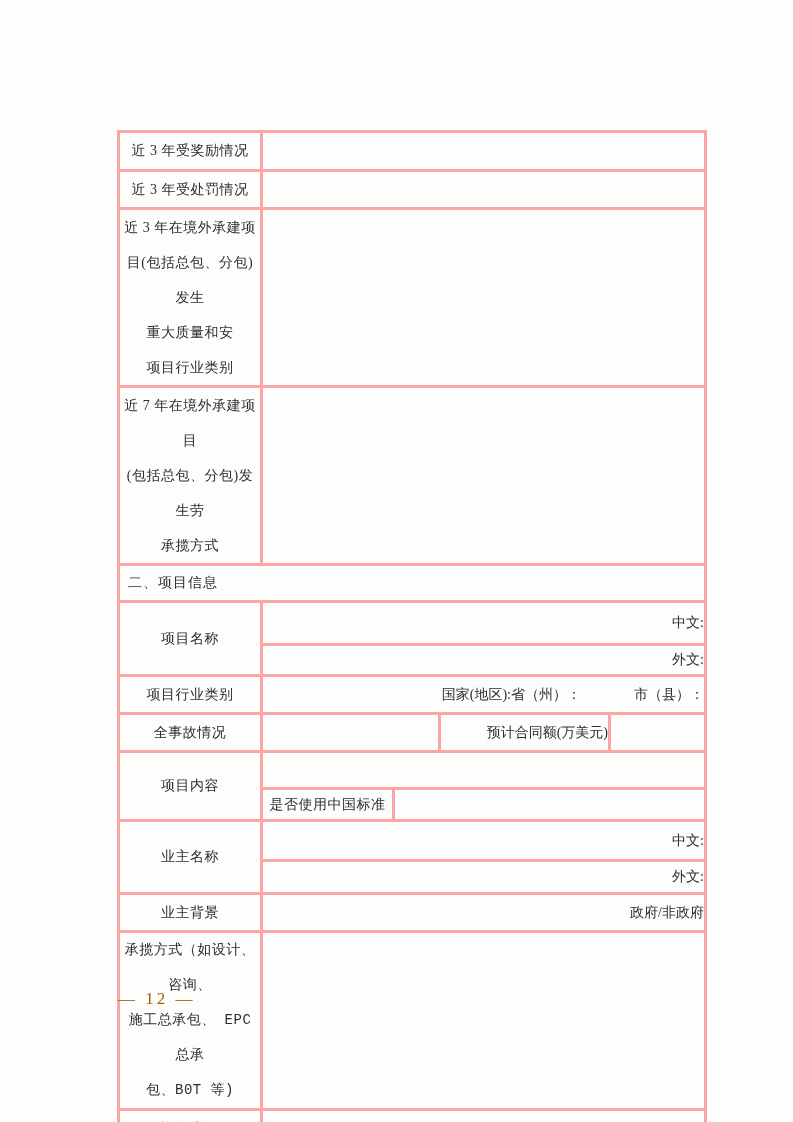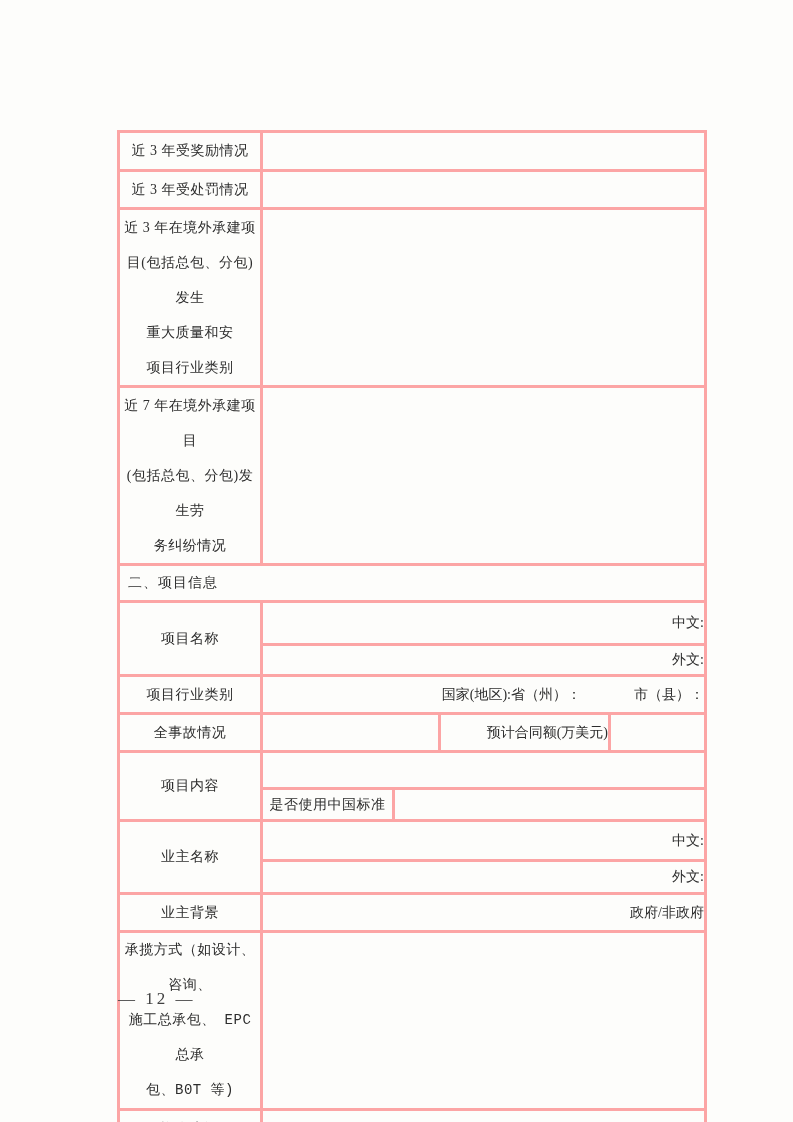--- a/index.html
+++ b/index.html
@@ -49,21 +49,21 @@
   .h39{height:39px;} .h38{height:38px;} .h142{height:142px;} .h106{height:106px;}
   .h37{height:37px;} .h43{height:43px;} .h31{height:31px;} .h32{height:32px;}
   .h40{height:40px;} .h33{height:33px;} .h112{height:112px;font-family:Liberation Mono, monospace;}
   .loc-province{}
   .loc-city{margin-left:53px;}
   .footer{
     position:absolute;
     left:118px;top:989px;
     font-size:17px;
     letter-spacing:3px;
-    color:#404040;
+    color:#a16207;
   }
 </style>
 </head>
 <body>
 
 <div class="sheet">
 
   <table class="form">
     <colgroup>
       <col style="width:143px">
@@ -91,21 +91,21 @@
         <div>重大质量和安</div>
         <div>项目行业类别</div>
       </td>
       <td class="val" colspan="4"></td>
     </tr>
 
     <tr class="h106">
       <td class="lbl ml">
         <div>近 7 年在境外承建项 目</div>
         <div>(包括总包、分包)发生劳</div>
-        <div>务纠纷情况</div>
+        <div>承揽方式</div>
       </td>
       <td class="val" colspan="4"></td>
     </tr>
 
     <tr class="h37">
       <td class="sect" colspan="5">二、项目信息</td>
     </tr>
 
     <tr class="h43">
       <td class="lbl" rowspan="2">项目名称</td>

